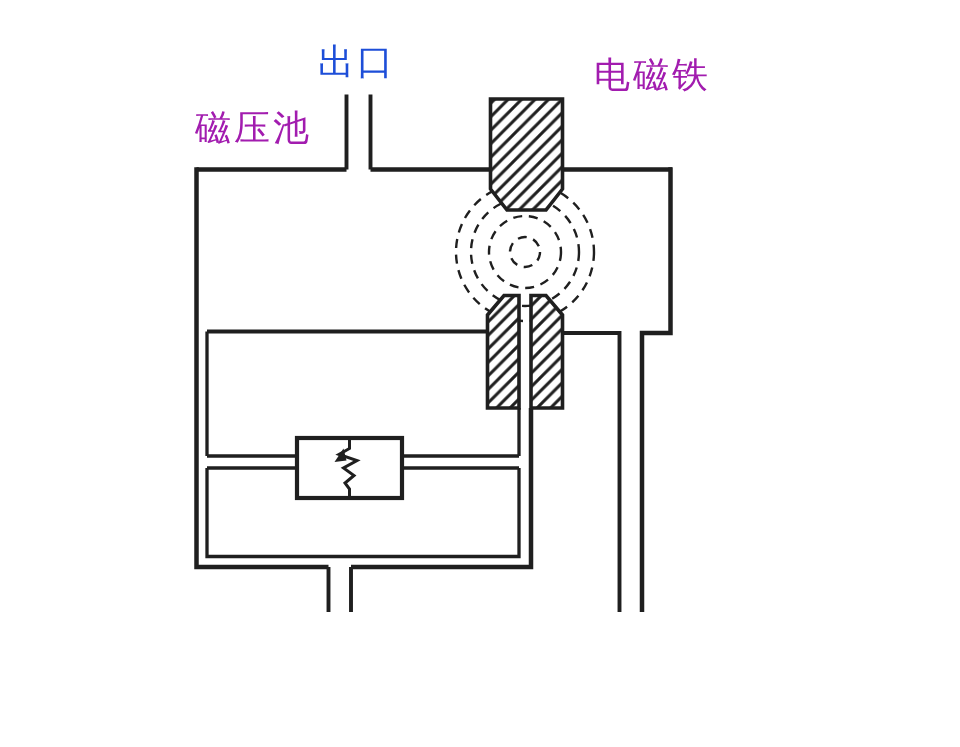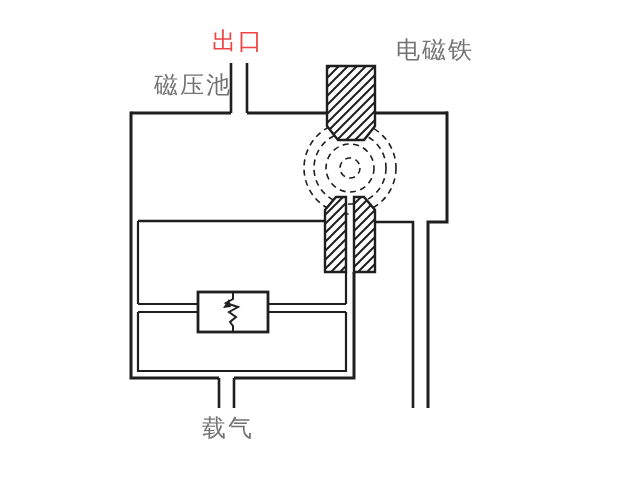--- a/index.html
+++ b/index.html
@@ -2,26 +2,26 @@
 <html><head>
 <meta charset="utf-8">
 <style>
   html,body{margin:0;padding:0;background:#ffffff;}
   .stage{
     position:relative;width:640px;height:498px;background:#ffffff;
     overflow:hidden;font-family:"Liberation Serif", serif;
   }
   .lbl{
     position:absolute;transform:translate(-50%,-50%);
-    font-size:24px;letter-spacing:2px;color:#737373;white-space:nowrap;
+    font-size:24px;letter-spacing:2px;color:#a21caf;white-space:nowrap;
     font-weight:500;
   }
-  .lbl-outlet{left:238px;top:41px;color:#ef4444;}
+  .lbl-outlet{left:238px;top:41px;color:#1d4ed8;}
   .lbl-electromagnet{left:435px;top:50px;}
-  .lbl-cell{left:169px;top:85px;margin-left:24px;}
+  .lbl-cell{left:169px;top:85px;}
   .lbl-detector{left:237px;top:274px;}
   .lbl-carrier{left:228px;top:428px;}
   .lbl-sample{left:422px;top:430px;}
   svg{position:absolute;left:0;top:0;}
 </style>
 </head>
 <body>
 
 <div class="stage">
 
@@ -68,14 +68,13 @@
 
     <g>
       <path d="M233,292 L233,299 L226,303 L238,307 L229,312 L236,317 L230,322 L233,326 L233,332" fill="none" stroke="#1f1f1f" stroke-width="2"></path>
       <polygon points="229,299 223,308 231,307" fill="#1f1f1f"></polygon>
     </g>
   </svg>
 
   <div class="lbl lbl-outlet">出口</div>
   <div class="lbl lbl-electromagnet">电磁铁</div>
   <div class="lbl lbl-cell">磁压池</div>
-  <div class="lbl lbl-carrier">载气</div>
 </div>
 
 </body></html>

